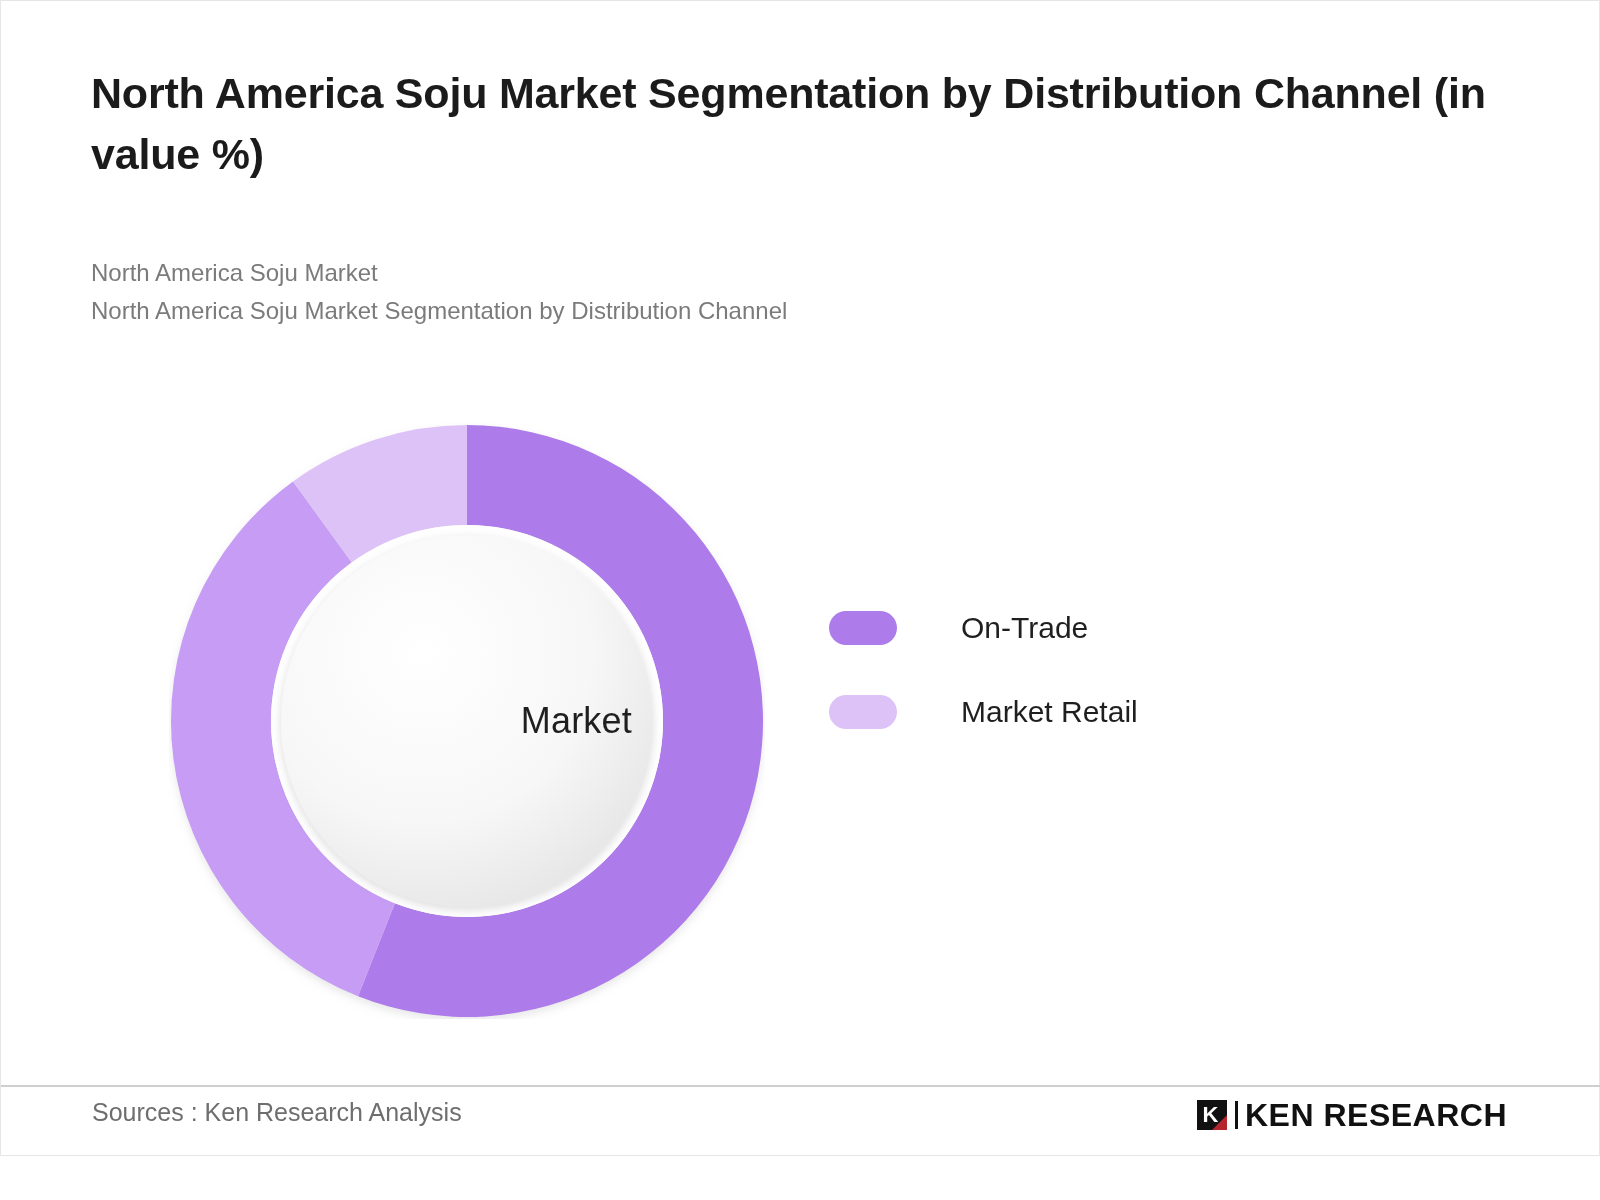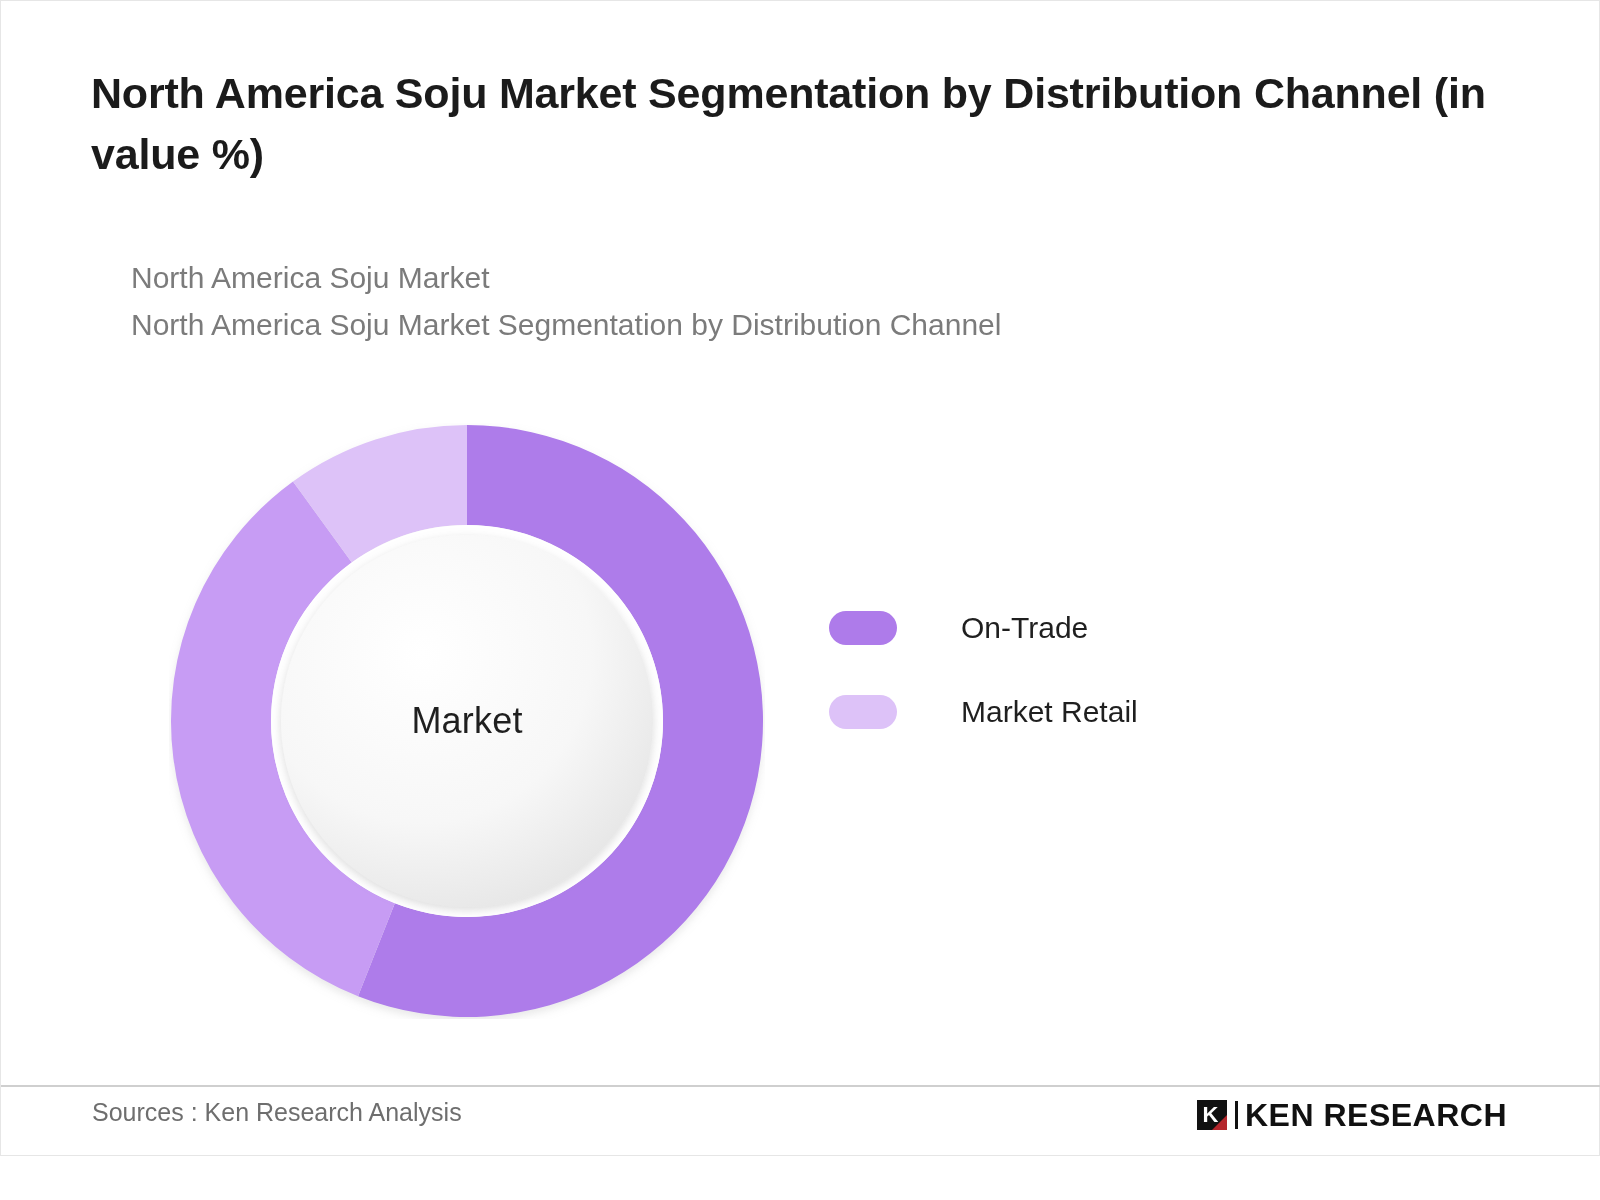--- a/index.html
+++ b/index.html
@@ -38,25 +38,24 @@
   }
 
   .subtitle-block {
     position: absolute;
     left: 90px;
     top: 253px;
     width: 1400px;
   }
 
   .subtitle-line {
-    font-size: 30px;
+    font-size: 24px;
     color: #7b7b7b;
     line-height: 1.58;
     font-weight: normal;
-    margin-left: 40px;
   }
 
   
   .chart-area {
     position: absolute;
     left: 0px;
     top: 380px;
     width: 1600px;
     height: 680px;
   }
@@ -70,21 +69,21 @@
   }
 
   .donut-svg { display: block; width: 596px; height: 596px; }
 
   .center-label {
     position: absolute;
     left: 50%;
     top: 50%;
     transform: translate(-50%, -50%);
     width: 330px;
-    text-align: center;
+    text-align: right;
     pointer-events: none;
   }
 
   .center-line {
     font-size: 36px;
     color: #1f1f1f;
     line-height: 1.72;
     font-weight: normal;
     letter-spacing: 0.2px;
   }

